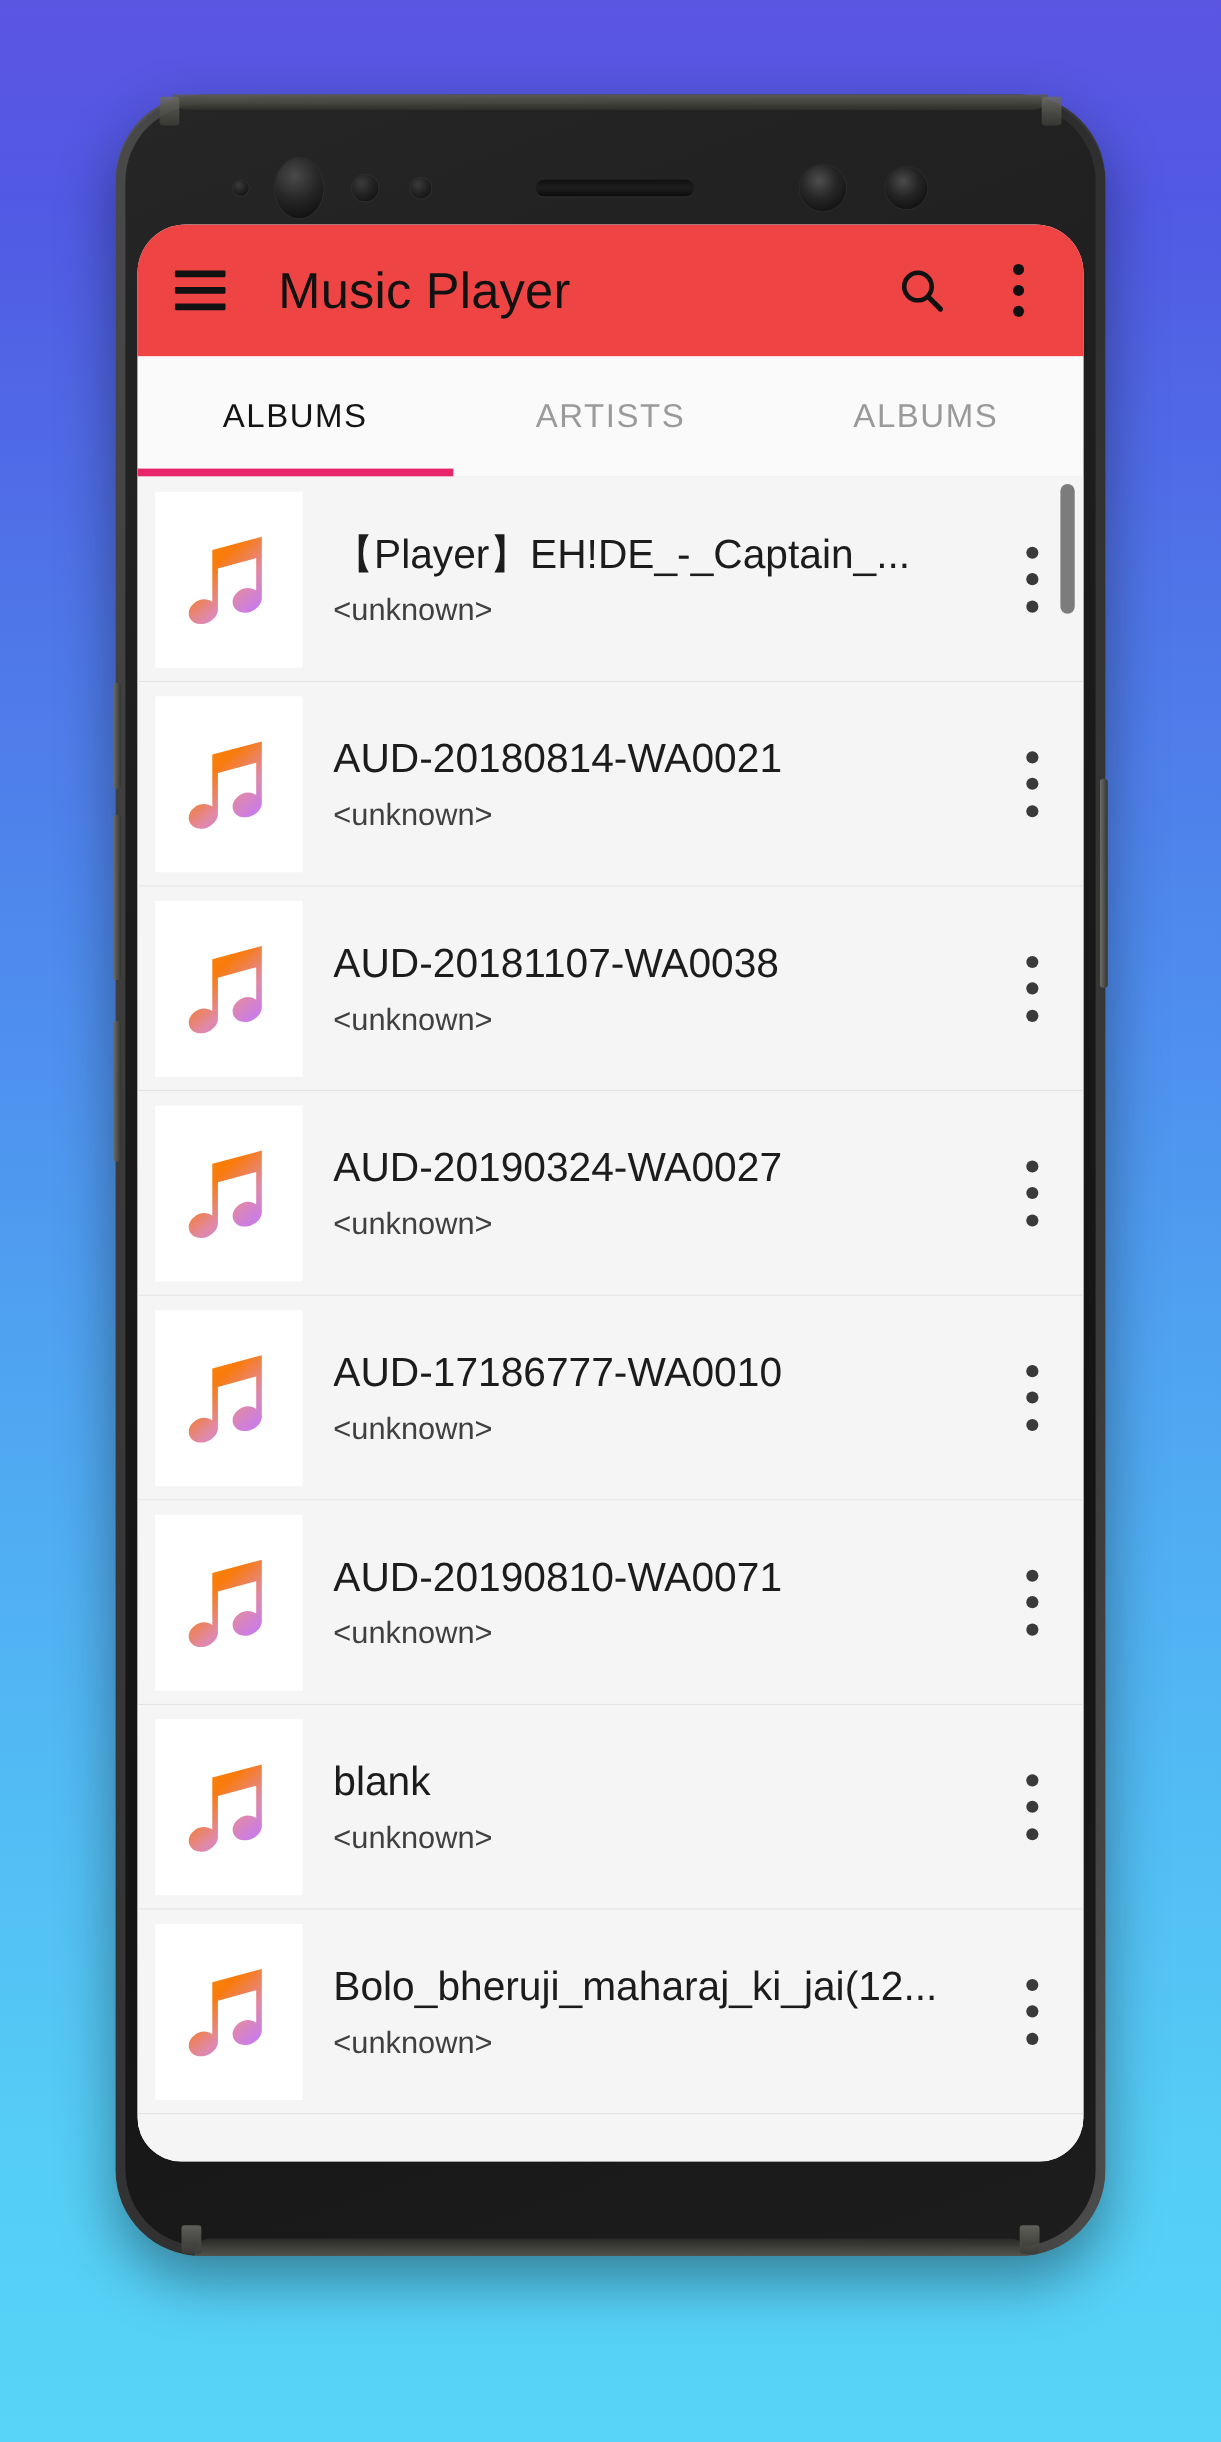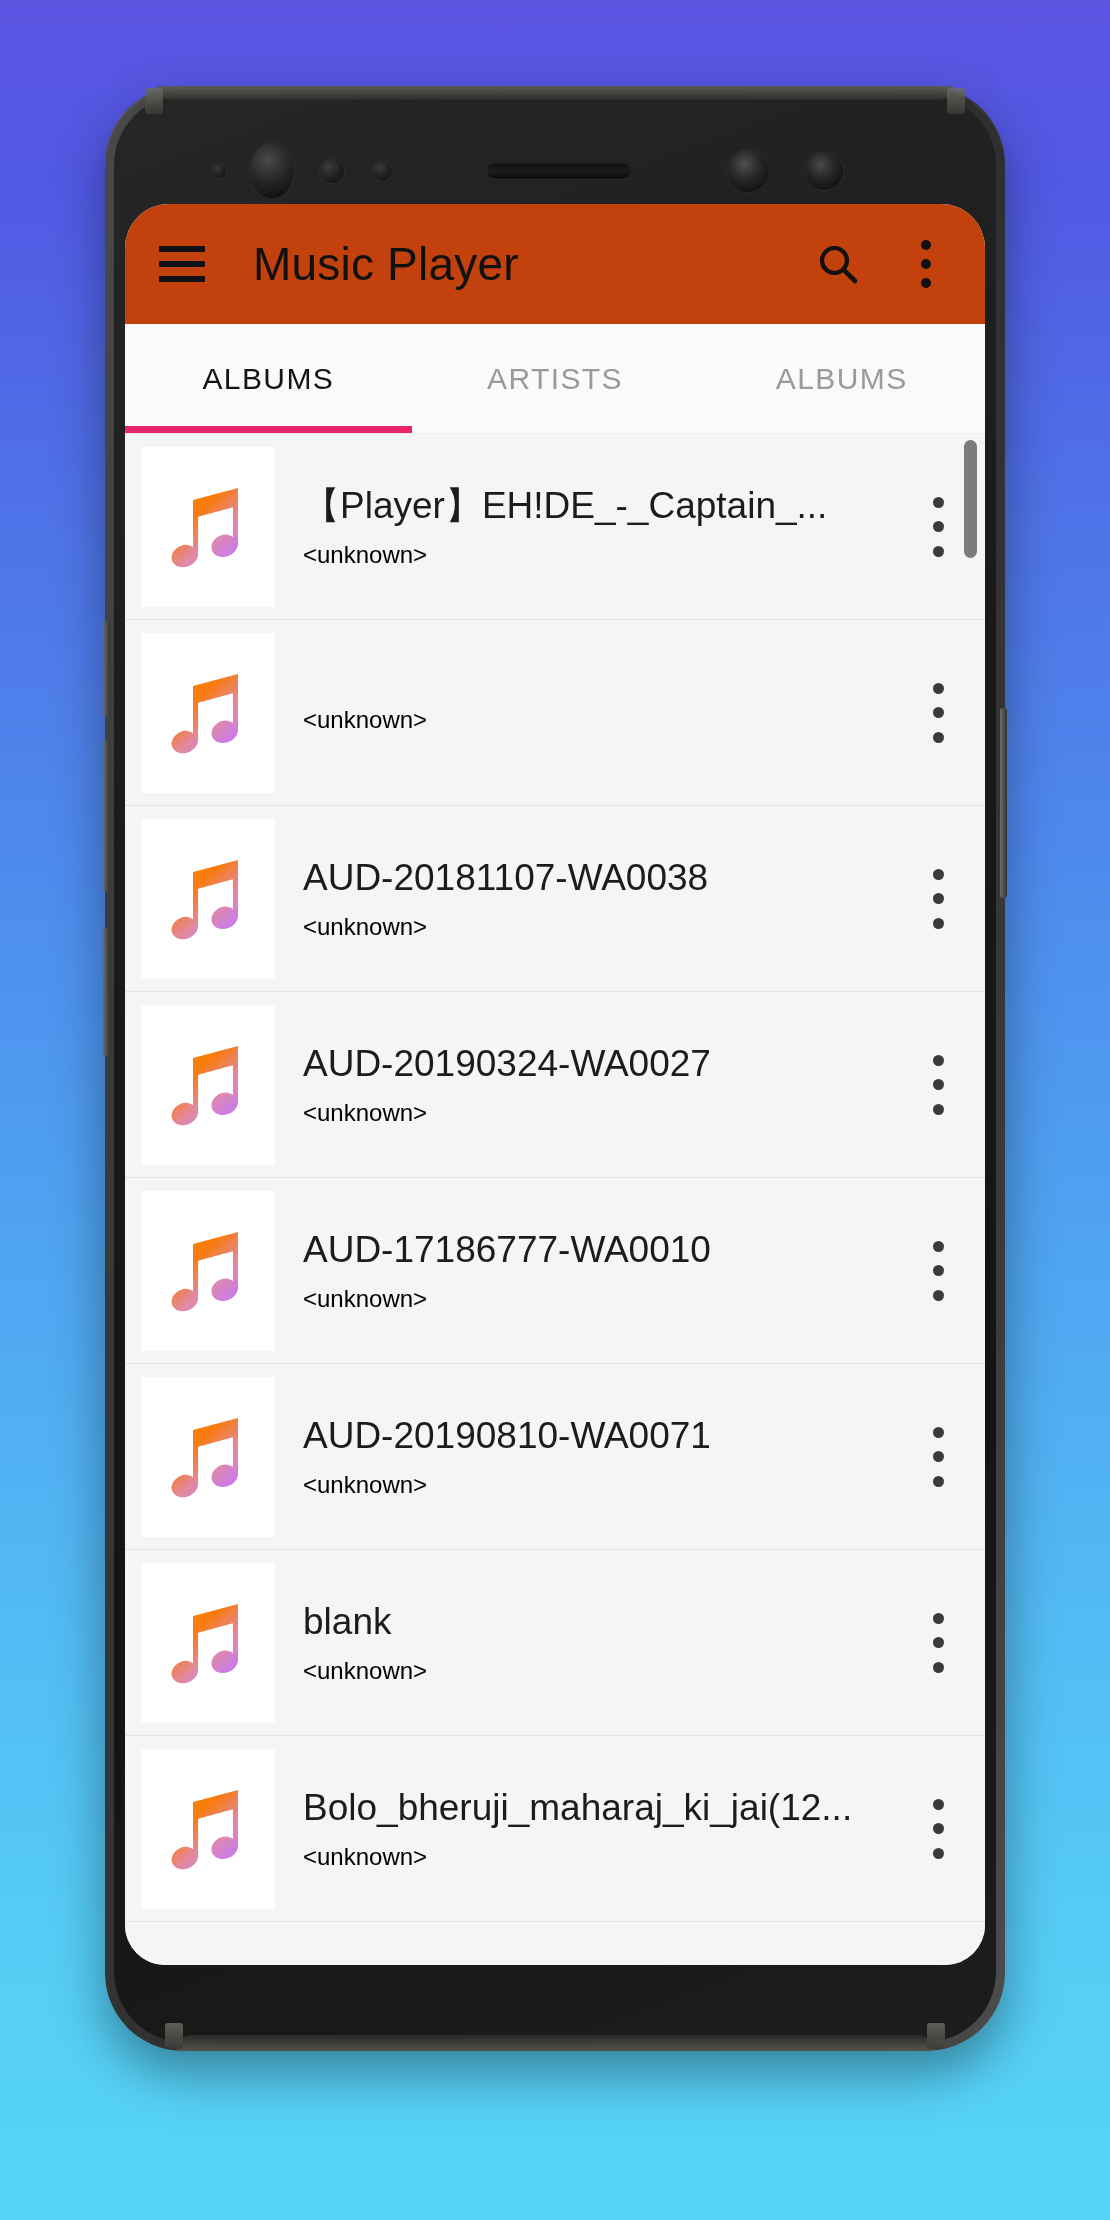--- a/index.html
+++ b/index.html
@@ -108,21 +108,21 @@
     position:absolute;
     left:20px; top:118px; right:20px; bottom:86px;
     border-radius:44px 44px 40px 40px;
     background:#fafafa;
     overflow:hidden;
   }
 
   
   .appbar{
     height:120px;
-    background:#c2410c;
+    background:#ef4444;
     display:flex; align-items:center;
     padding:0 32px 0 34px;
     position:relative;
   }
   .hamburger{
     width:46px; height:46px;
     display:flex; flex-direction:column; justify-content:center; gap:9px;
     cursor:pointer;
     flex:0 0 auto;
   }
@@ -204,22 +204,22 @@
   .song-title{
     font-size:37px;
     color:#1c1c1c;
     white-space:nowrap;
     overflow:hidden;
     text-overflow:ellipsis;
     line-height:1.18;
   }
   .song-artist{
     margin-top:14px;
-    font-size:24px;
-    color:#000000;
+    font-size:28px;
+    color:#404040;
     white-space:nowrap;
     overflow:hidden;
     text-overflow:ellipsis;
   }
   .row-kebab{
     flex:0 0 auto;
     width:74px; height:78px;
     display:flex; flex-direction:column; align-items:center; justify-content:space-between;
     padding:9px 0;
     cursor:pointer;
@@ -341,20 +341,21 @@
           </div>
       </div>
 
       <div class="song-row">
         <div class="thumb">
           <svg viewBox="0 0 64 64">
             <path d="M52 6 L22 14 L22 45.5 C19.8 43.8 16.6 43.3 13.6 44.6 C9 46.6 6.6 51.2 8.2 54.9 C9.8 58.6 14.8 60 19.4 58 C23.2 56.3 25.6 52.9 25.4 49.7 L25.4 25.2 L48.6 18.9 L48.6 38.6 C46.4 36.9 43.2 36.4 40.2 37.7 C35.6 39.7 33.2 44.3 34.8 48 C36.4 51.7 41.4 53.1 46 51.1 C49.9 49.4 52.3 45.9 52 42.6 Z" fill="url(#noteGrad)"></path>
           </svg>
         </div>
         <div class="song-text">
+          <div class="song-title">AUD-20180814-WA0021</div>
           <div class="song-artist">&lt;unknown&gt;</div>
         </div>
         <div class="row-kebab">
             <i></i>
             <i></i>
             <i></i>
           </div>
       </div>
 
       <div class="song-row">

